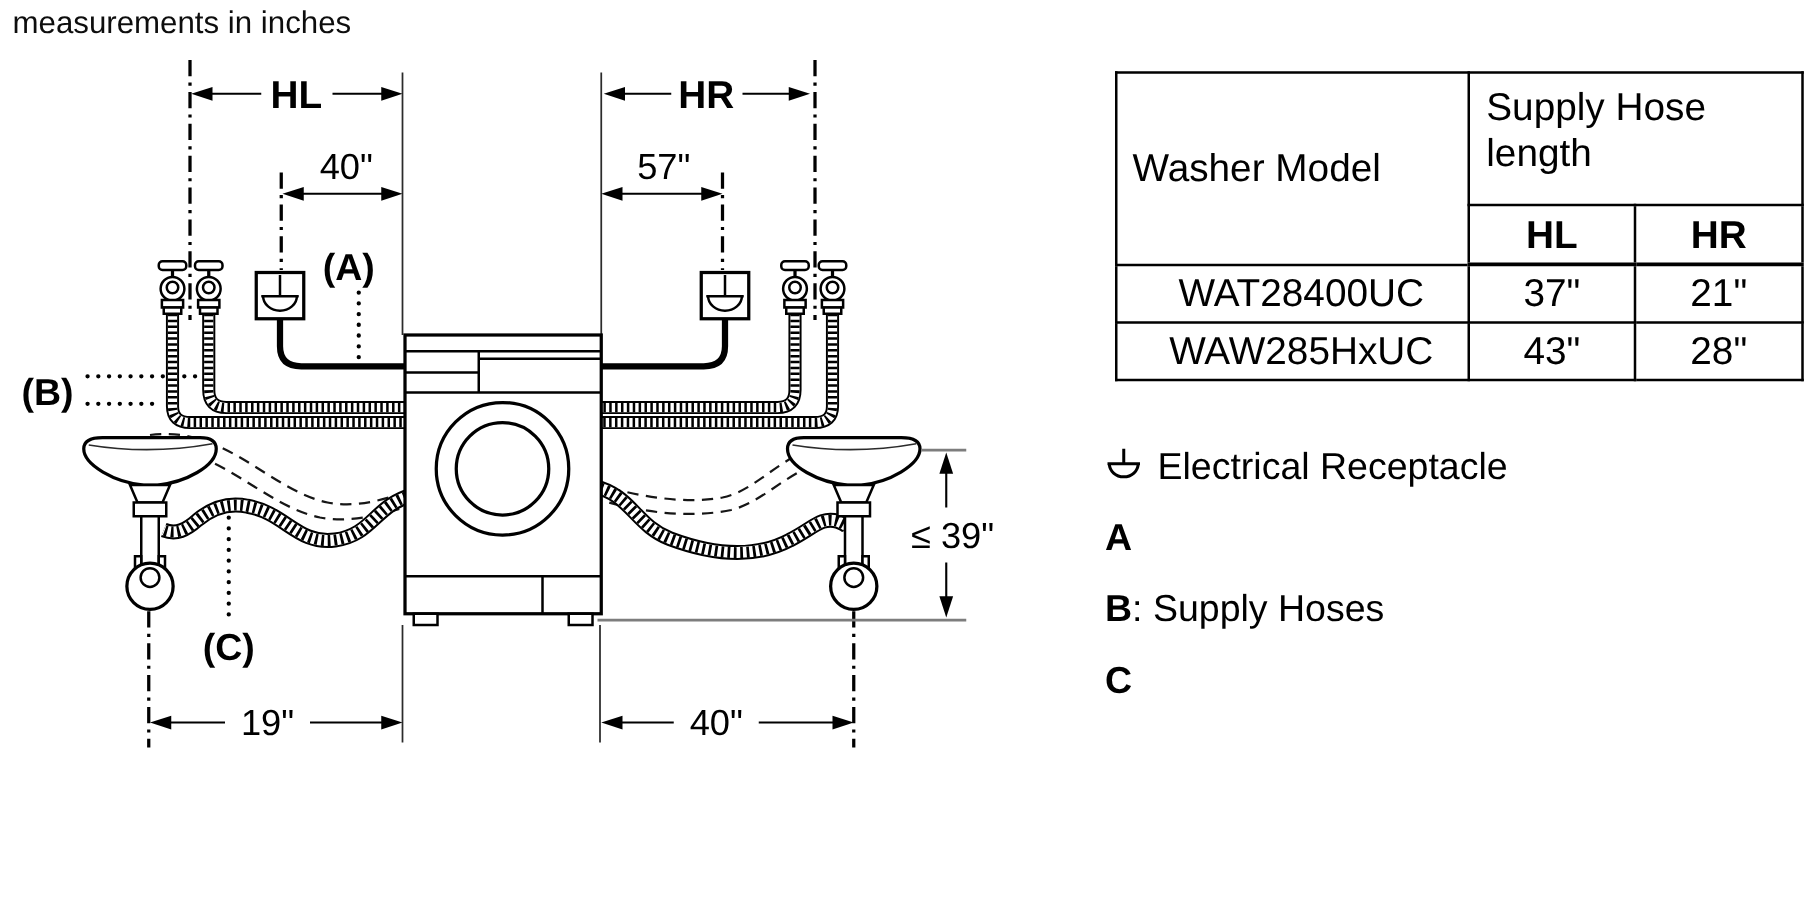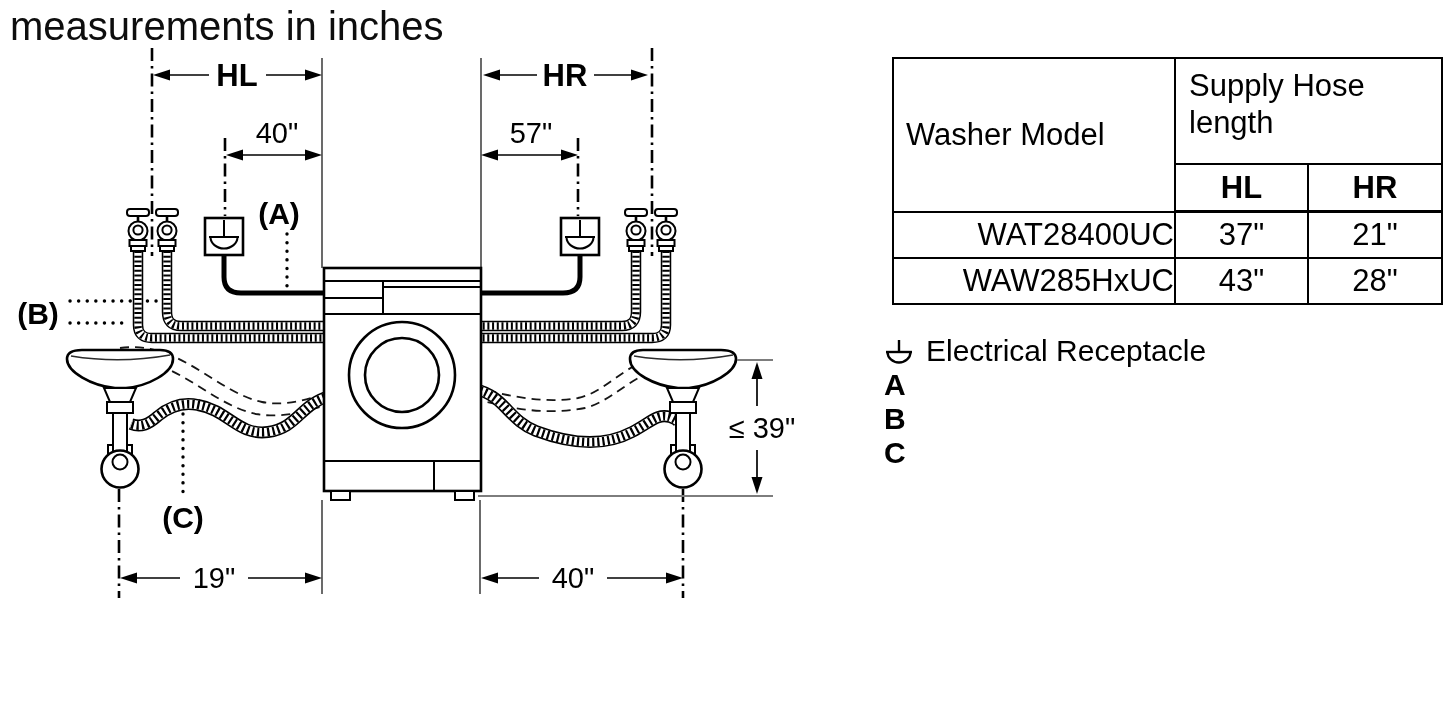--- a/index.html
+++ b/index.html
@@ -1,18 +1,18 @@
 <!DOCTYPE html>
 <html><head>
 <meta charset="utf-8">
 <style>
   html,body{margin:0;padding:0;background:#fff;}
   body{width:1445px;height:723px;position:relative;overflow:hidden;
        font-family:"Liberation Sans",sans-serif;color:#000;}
-  .title{position:absolute;left:10px;top:4px;font-size:40px;color:#0d0d0d;}
+  .title{position:absolute;left:10px;top:4px;font-size:25px;color:#0d0d0d;}
   
   #diagram{position:absolute;left:0;top:0;}
   .dashdot{stroke:#000;stroke-width:2.6;fill:none;stroke-dasharray:13 5 2.5 5;}
   .ext{stroke:#2b2b2b;stroke-width:1.4;fill:none;}
   .dim{stroke:#000;stroke-width:1.7;fill:none;}
   .arr{fill:#000;stroke:none;}
   .dots{stroke:#000;stroke-width:3.4;fill:none;stroke-linecap:round;stroke-dasharray:0.1 8.5;}
   .dashed{stroke:#161616;stroke-width:1.8;fill:none;stroke-dasharray:9 6;}
   .floor{stroke:#7d7d7d;stroke-width:2.2;fill:none;}
   .tube-o{fill:none;stroke:#000;stroke-width:10.5;}
@@ -31,25 +31,25 @@
   .label-bold{font-size:30px;font-weight:bold;text-anchor:middle;}
   
   .spec-table{position:absolute;left:892px;top:57px;border-collapse:collapse;
               font-size:31px;table-layout:fixed;}
   .spec-table td{border:2px solid #000;padding:0;vertical-align:middle;}
   .spec-table .cell-model-h{width:268px;padding-left:12px;}
   .spec-table .cell-supply{height:96px;vertical-align:top;padding:8px 0 0 13px;line-height:37px;}
   .spec-table .cell-supply div{width:230px;}
   .spec-table .subhead td{height:45px;text-align:center;font-weight:bold;border-bottom:3px solid #000;}
   .spec-table .datarow td{height:44px;text-align:center;}
-  .spec-table .datarow .cell-model{text-align:right;padding-left:14px;}
+  .spec-table .datarow .cell-model{text-align:center;padding-left:14px;}
   .col-hl{width:131px;}.col-hr{width:132px;}
   
   .legend{position:absolute;left:884px;top:334px;font-size:30px;line-height:34px;}
-  .legend-row{display:flex;align-items:flex-end;height:34px;}
+  .legend-row{display:flex;align-items:flex-start;height:34px;margin-top:23px;}
   .legend-key{font-weight:bold;}
   .legend-sym{margin-right:12px;}
 </style>
 </head>
 <body>
 
 <div class="title">measurements in inches</div>
 
 <svg id="diagram" width="845" height="660" viewBox="0 0 845 660" xmlns="http://www.w3.org/2000/svg">
   <defs>
@@ -276,17 +276,18 @@
       <path d="M2,14 L28,14" stroke="#000" stroke-width="2.4" fill="none"></path>
       <path d="M3.5,14 A11.5 10.5 0 0 0 26.5,14" stroke="#000" stroke-width="2.4" fill="none"></path>
     </svg>
     <span>Electrical Receptacle</span>
   </div>
   <div class="legend-row">
     <span class="legend-key">A</span>
   </div>
   <div class="legend-row">
     <span class="legend-key">B</span>
+    <span>: Supply Hoses</span>
   </div>
   <div class="legend-row">
     <span class="legend-key">C</span>
   </div>
 </div>
 
 </body></html>

